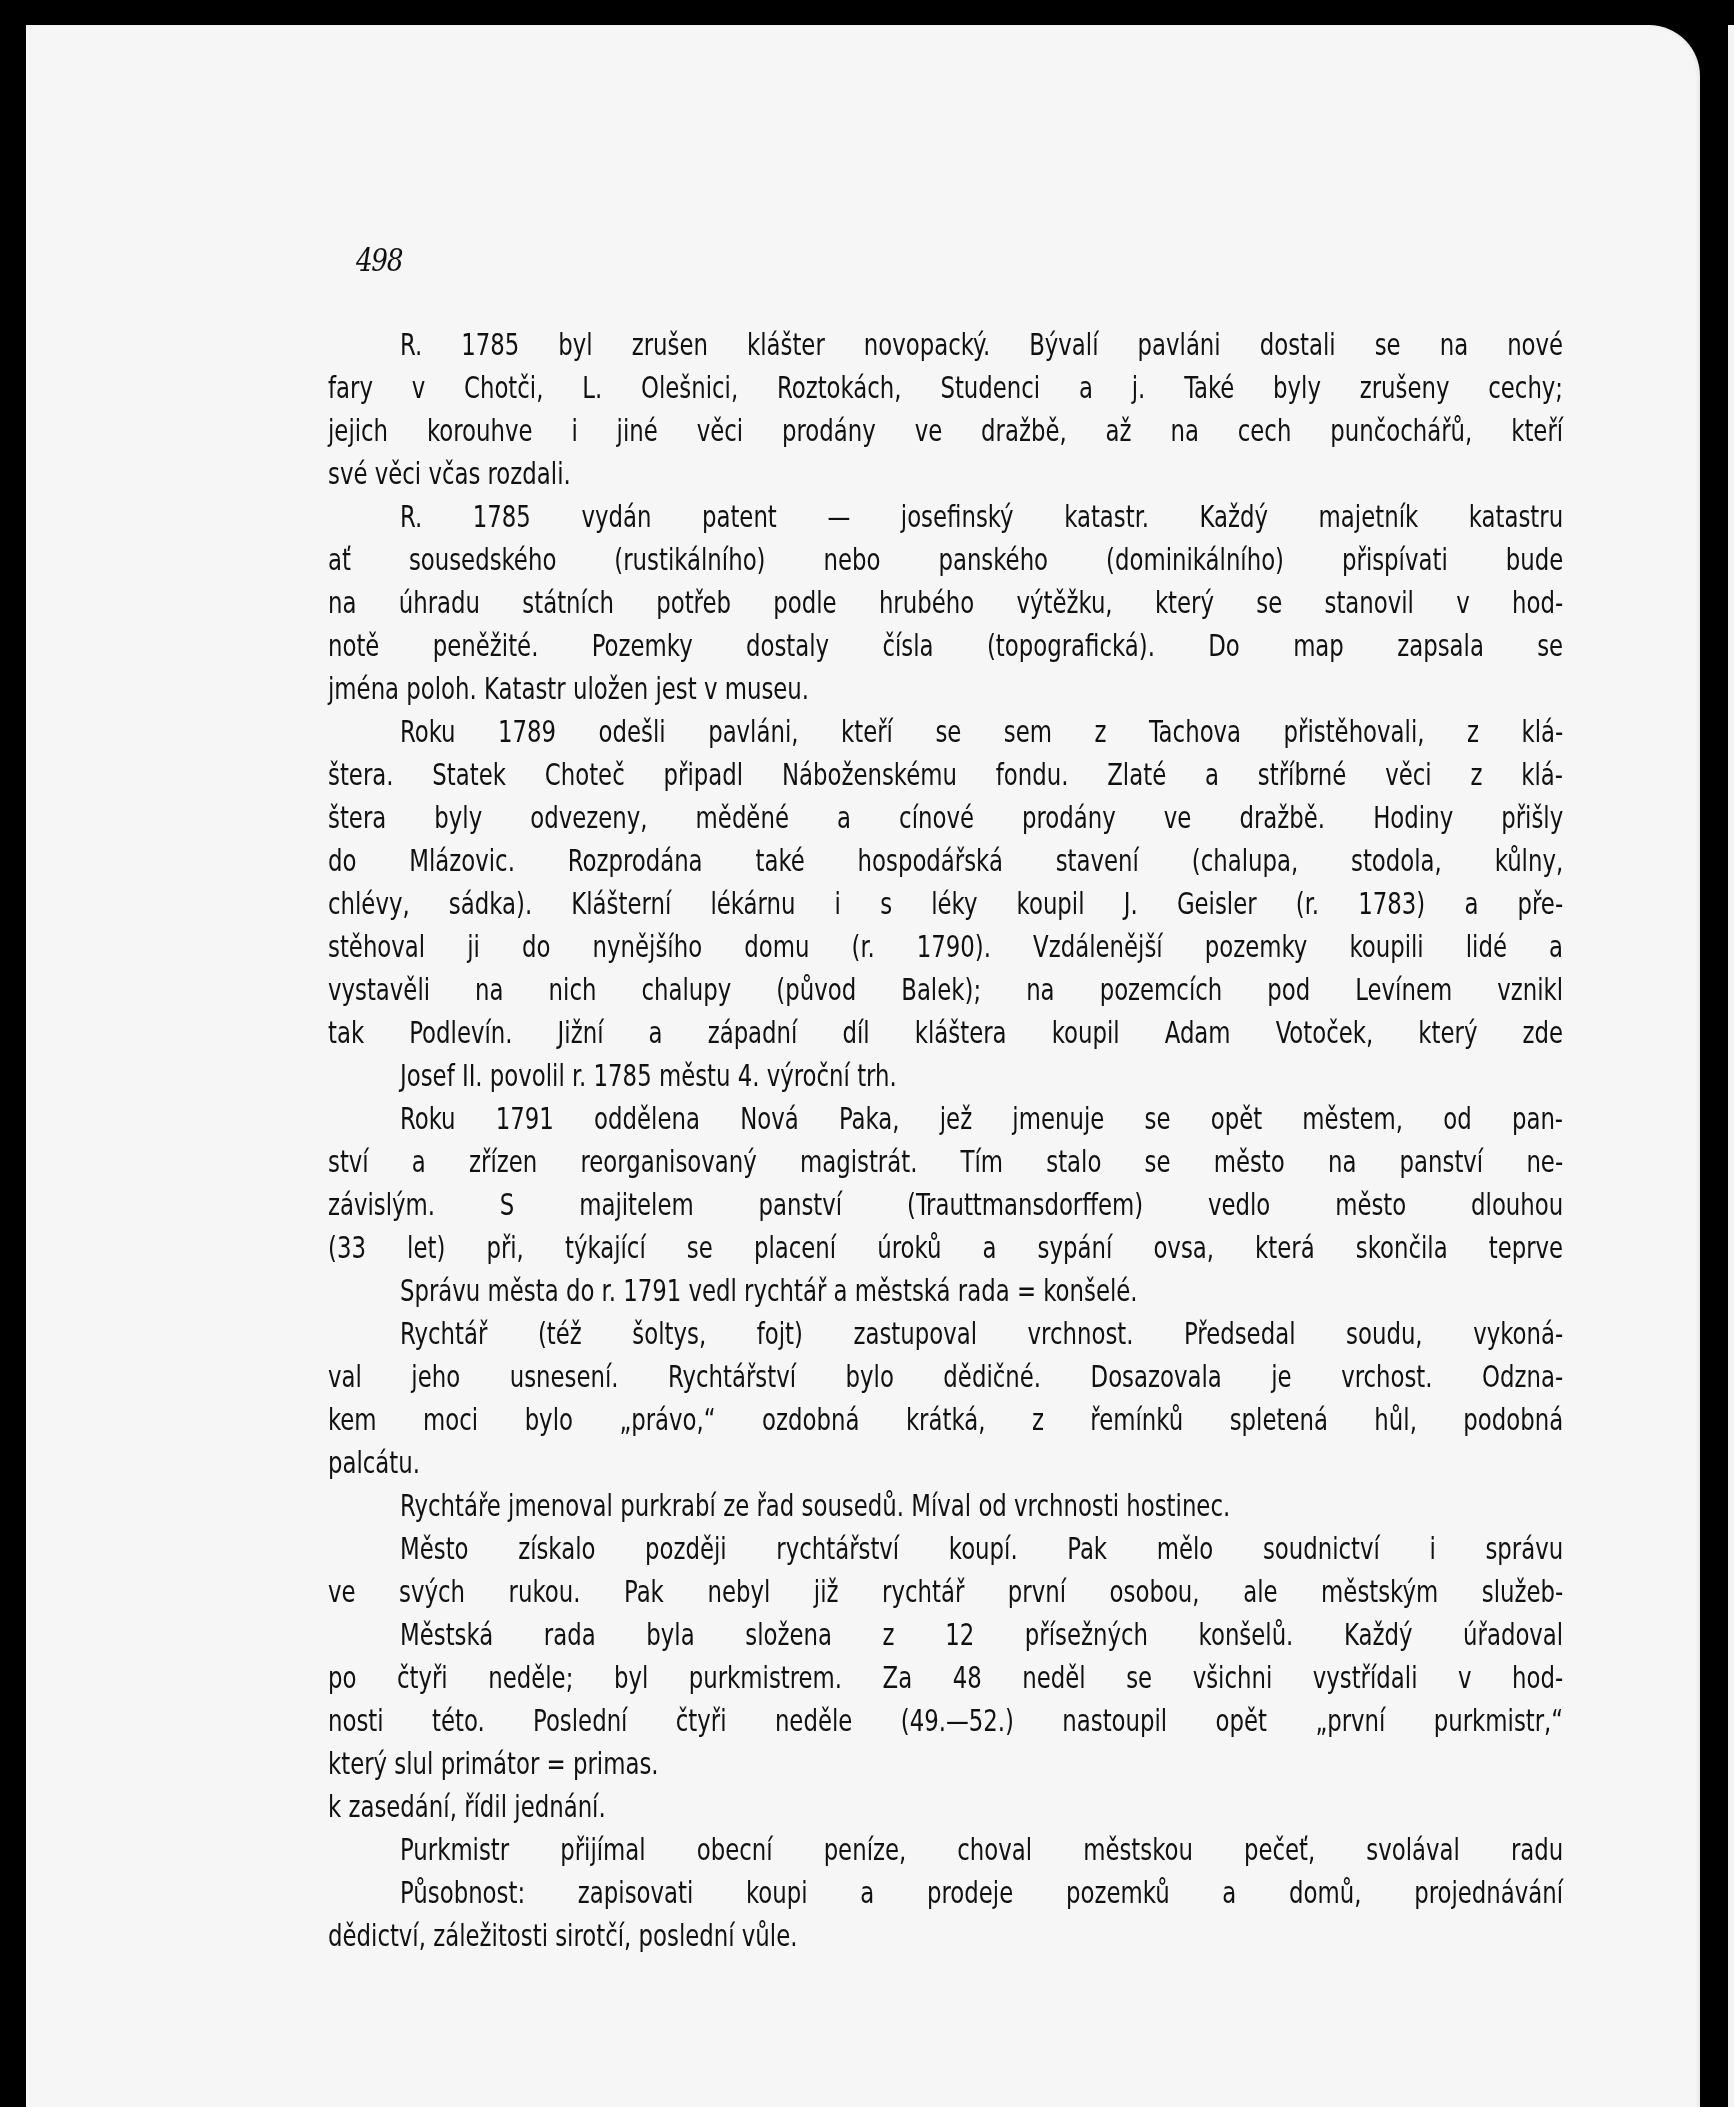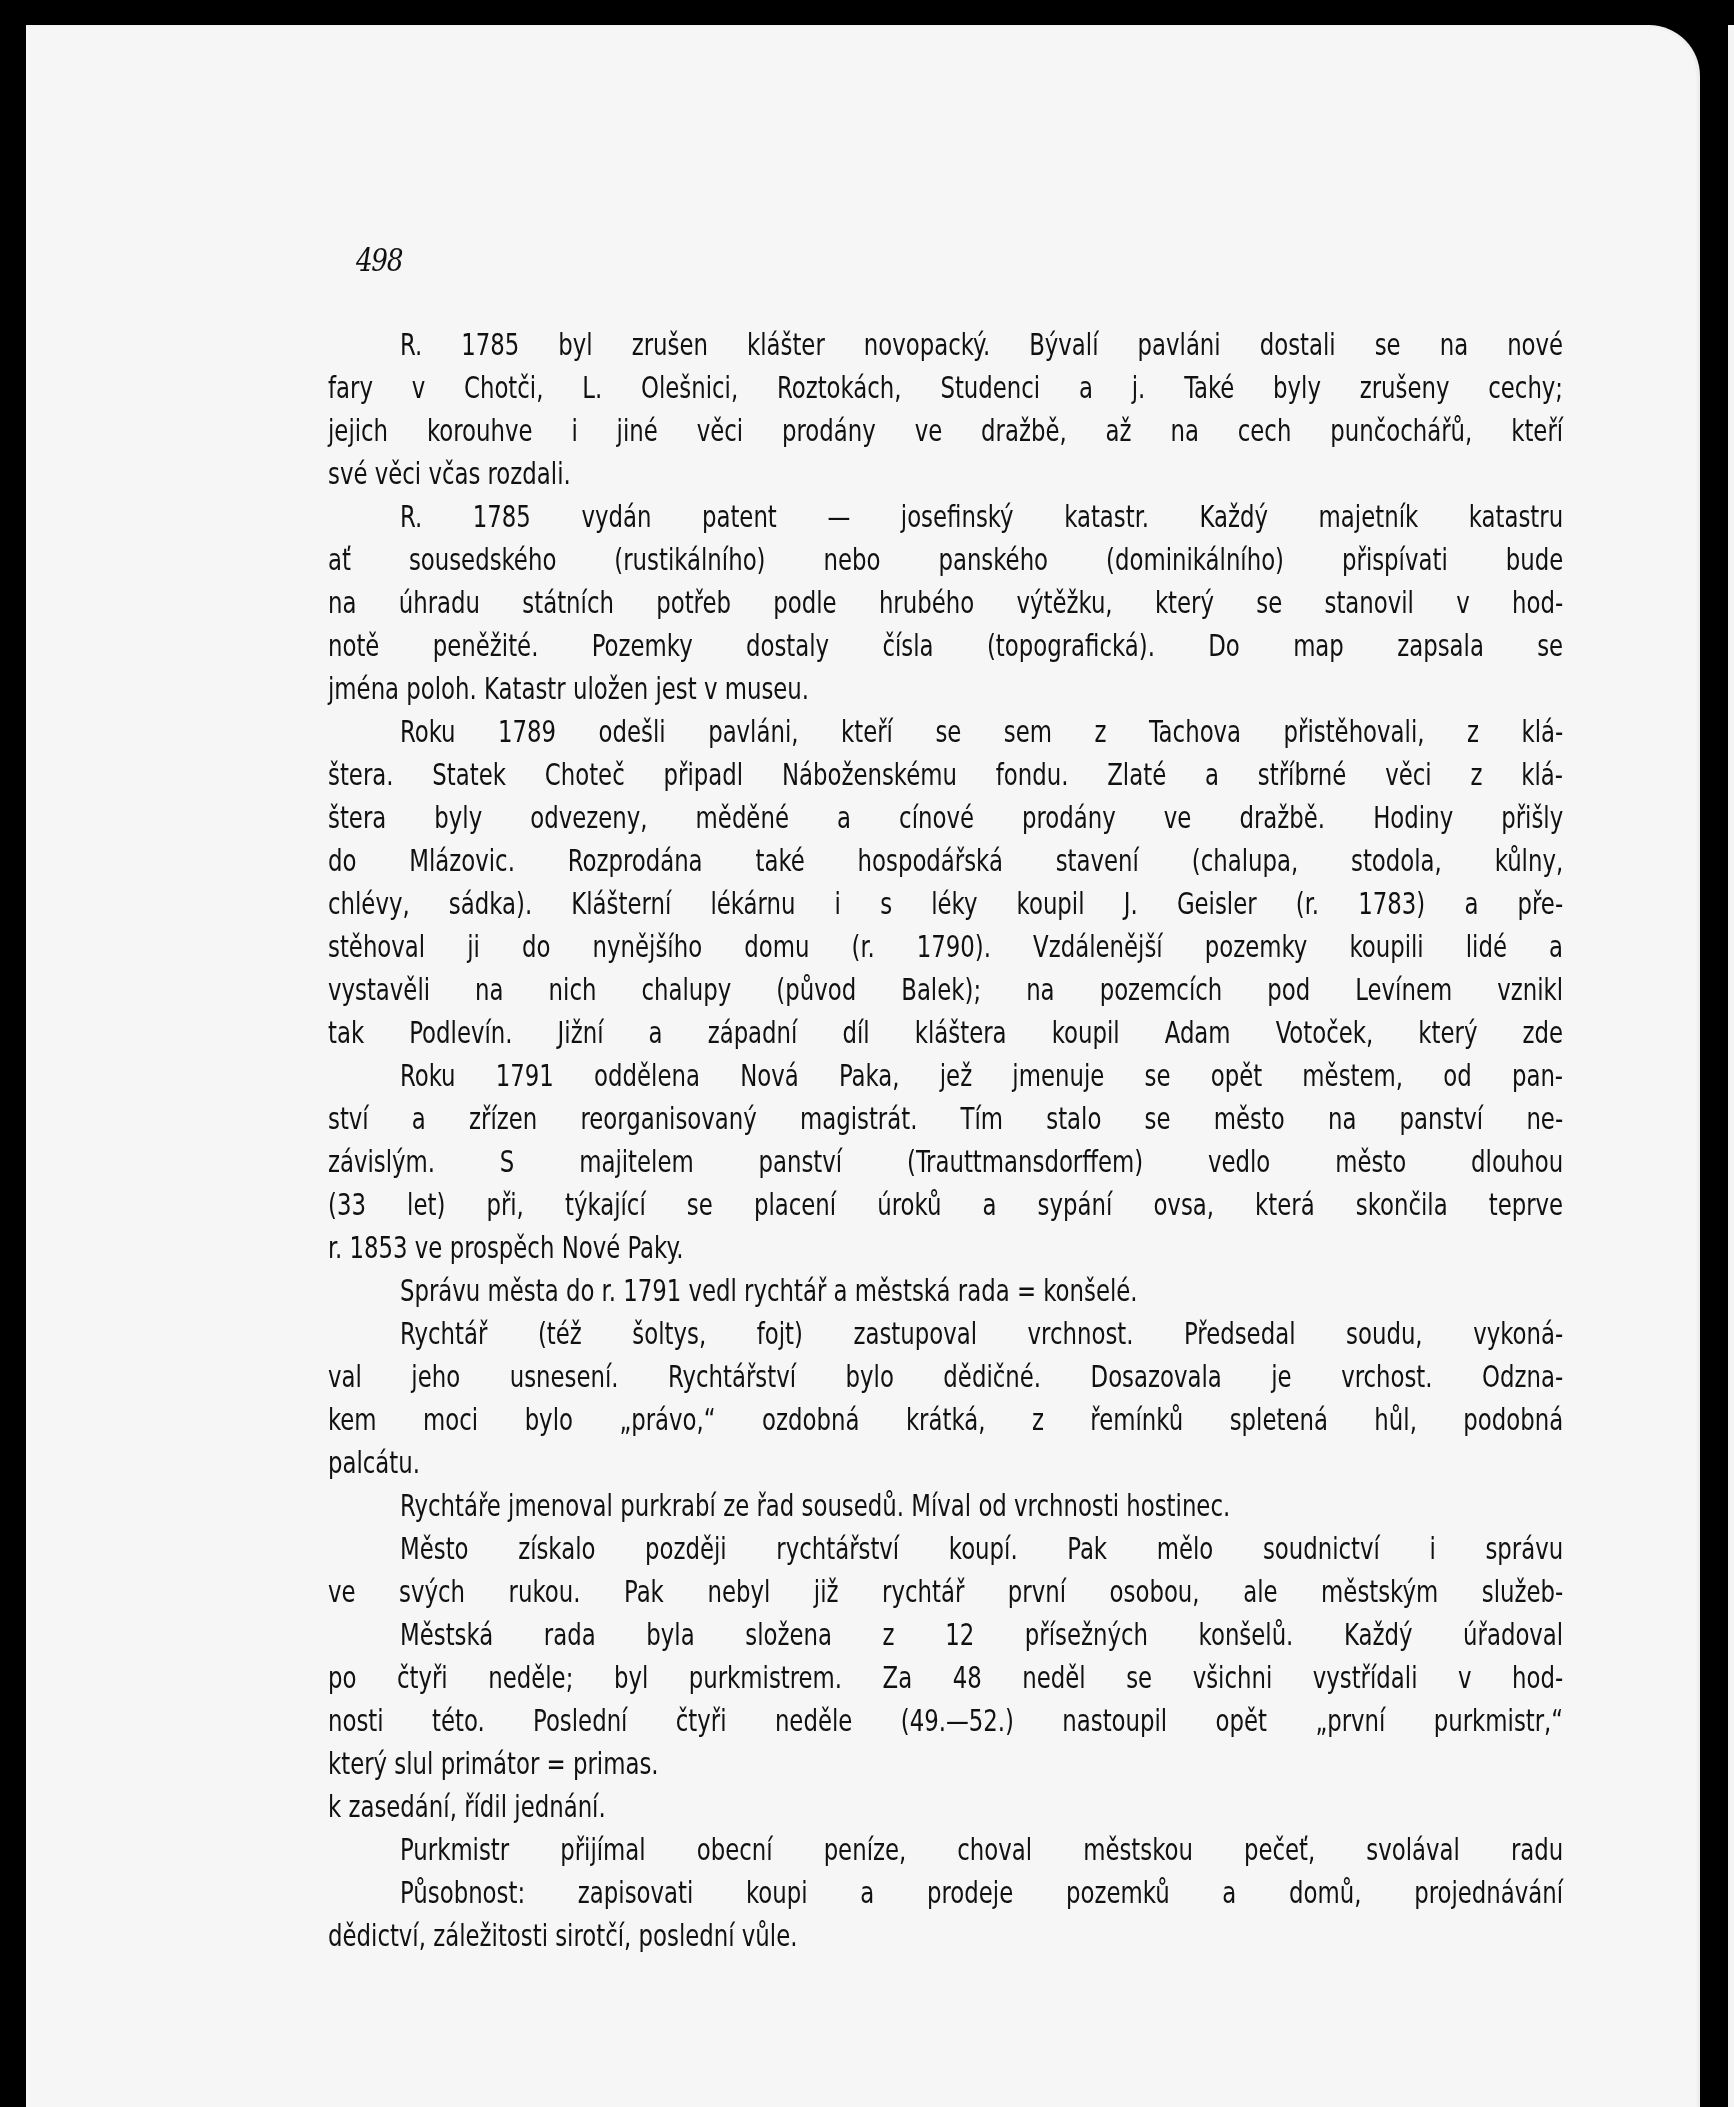--- a/index.html
+++ b/index.html
@@ -337,20 +337,23 @@
           <span>kláštera</span>
           <span>koupil</span>
           <span>Adam</span>
           <span>Votoček,</span>
           <span>který</span>
           <span>zde</span>
         </span>
       </div>
     </div>
     <div class="para-wrap">
+      <div class="line indent last"><span class="txt">Josef II. povolil r. 1785 městu 4. výroční trh.</span></div>
+    </div>
+    <div class="para-wrap">
       <div class="line indent">
         <span class="txt" style="display: flex; justify-content: space-between;">
           <span>Roku</span>
           <span>1791</span>
           <span>oddělena</span>
           <span>Nová</span>
           <span>Paka,</span>
           <span>jež</span>
           <span>jmenuje</span>
           <span>se</span>
@@ -398,21 +401,20 @@
           <span>placení</span>
           <span>úroků</span>
           <span>a</span>
           <span>sypání</span>
           <span>ovsa,</span>
           <span>která</span>
           <span>skončila</span>
           <span>teprve</span>
         </span>
       </div>
-      <div class="line last"><span class="txt">r. 1853 ve prospěch Nové Paky.</span></div>
     </div>
     <div class="para-wrap">
       <div class="line indent last"><span class="txt">Správu města do r. 1791 vedl rychtář a městská rada = konšelé.</span></div>
     </div>
     <div class="para-wrap">
       <div class="line indent">
         <span class="txt" style="display: flex; justify-content: space-between;">
           <span>Rychtář</span>
           <span>(též</span>
           <span>šoltys,</span>

